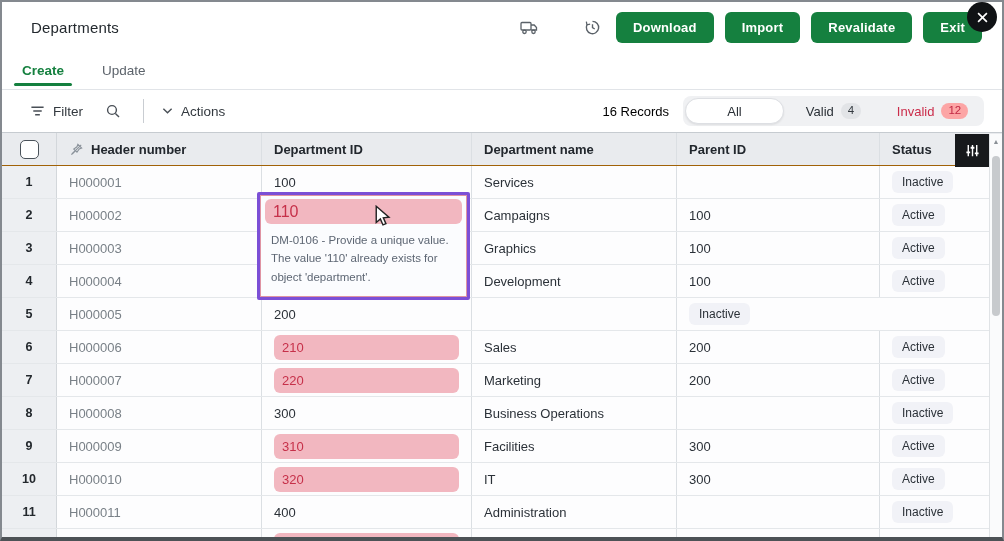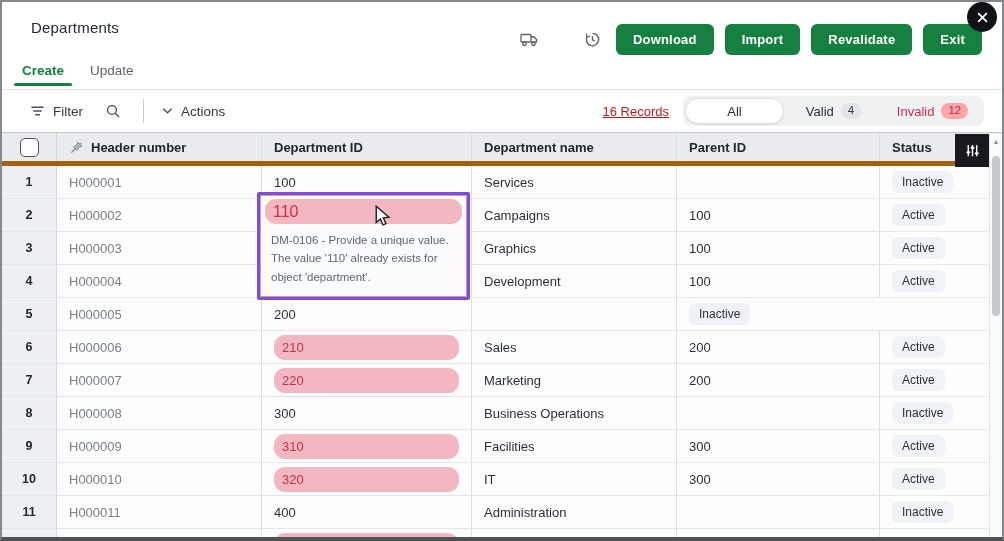--- a/index.html
+++ b/index.html
@@ -18,41 +18,41 @@
     overflow: hidden;
   }
   
   .titlebar { position: relative; height: 57px; }
   .title {
     position: absolute; left: 29px; top: 17px;
     font-size: 15px; color: #23292e; font-weight: 500; letter-spacing: .2px;
   }
   .titlebar-right {
     position: absolute; right: 20px; top: 10px;
-    display: flex; align-items: center; gap: 11px; margin-top: 12px;
+    display: flex; align-items: center; gap: 11px;
   }
   .tool-icon { color: #5a6168; display: inline-flex; padding: 4px; cursor: pointer; }
   .tool-icon svg { display: block; }
   .tool-icon.first { margin-right: 26px; }
   .btn {
     background: #15803f; color: #fff; border: none; border-radius: 6px;
     font-family: "Liberation Sans", sans-serif;
     font-size: 13px; font-weight: 700; padding: 8px 17px; height: 31px;
     cursor: pointer; letter-spacing: .2px;
   }
   .close-btn {
     position: absolute; right: 5px; top: 0px;
     width: 30px; height: 30px; border-radius: 50%;
     background: #101215; color: #fff;
     display: flex; align-items: center; justify-content: center;
     cursor: pointer; z-index: 30;
   }
   
   .tabs {
-    display: flex; gap: 22px; padding: 0 0 0 18px; height: 31px;
+    display: flex; gap: 34px; padding: 0 0 0 18px; height: 31px;
     border-bottom: 1px solid #e1e4e8; align-items: flex-start;
   }
   .tab {
     font-size: 13.5px; color: #5c636b; padding: 4px 2px 8px;
     cursor: pointer; position: relative;
   }
   .tab.active { color: #15803f; font-weight: 700; }
   .tab.active::after {
     content: ""; position: absolute; left: -6px; right: -6px; bottom: 0;
     height: 3px; background: #15803f; border-radius: 2px;
@@ -60,21 +60,21 @@
   
   .toolbar {
     height: 43px; display: flex; align-items: center;
     padding: 0 18px 0 28px; border-bottom: 1px solid #c6cbd0; text-align: right;
   }
   .tb-left { display: flex; align-items: center; gap: 8px; color: #33393f; }
   .tb-item { display: flex; align-items: center; gap: 8px; font-size: 13.5px; cursor: pointer; color: #33393f; }
   .tb-icon { color: #494f56; display: inline-flex; }
   .tb-divider { width: 1px; height: 24px; background: #c9cdd2; margin: 0 10px 0 14px; }
   .tb-right { margin-left: auto; display: flex; align-items: center; gap: 14px; }
-  .records { font-size: 13px; color: #b91c1c; text-decoration: underline; }
+  .records { font-size: 13px; color: #000000; }
   .segmented {
     display: flex; background: #f0f1f3; border-radius: 8px; padding: 2px;
     height: 30px; align-items: stretch;
   }
   .segment {
     width: 99px; display: flex; align-items: center; justify-content: center;
     gap: 7px; font-size: 13px; color: #2a3036; cursor: pointer; border-radius: 13px;
   }
   .segment.selected {
     background: #fff; border: 1px solid #dddfe3; font-weight: 500;
@@ -85,38 +85,38 @@
     font-size: 11.5px; padding: 2px 7px; line-height: 1;
   }
   .segment.invalid { color: #cb2c4a; }
   .segment.invalid .badge { background: #fca5a5; color: #c02844; }
   
   .grid { position: absolute; left: 0; right: 0; top: 131px; bottom: 0; overflow: hidden; background: #fff; }
   .grid-row {
     display: grid; grid-template-columns: 55px 205px 210px 205px 203px 1fr;
     height: 33px; background: #fdfdfe; border-bottom: 1px solid #e4e7ea;
   }
-  .grid-row.head { background: #e9ebee; border-bottom: 5px solid #a16207; }
+  .grid-row.head { background: #e9ebee; border-bottom: 1px solid #a16207; }
   .cell {
     display: flex; align-items: center; padding: 0 12px;
     font-size: 13px; color: #2b3138; border-right: 1px solid #dbdfe3;
     overflow: hidden; white-space: nowrap;
   }
   .cell:last-child { border-right: none; }
   .cell.num { justify-content: center; background: #edeff2; font-weight: 700; font-size: 12.5px; color: #23282d; padding: 0 4px; border-right: 1px solid #d3d7db; }
   .grid-row.head .cell { font-weight: 700; color: #22272d; gap: 7px; }
   .grid-row.head .cell.num { background: #e9ebee; }
   .cell.hnum { color: #798087; }
   .checkbox {
     width: 19px; height: 19px; border: 1.6px solid #4a525a; border-radius: 5px;
     background: #fff; cursor: pointer;
   }
   .err-cell {
     flex: 1; margin: 3px 0; height: 25px; display: flex; align-items: center;
-    padding: 0 8px; background: #f2b7c0; color: #c63049; border-radius: 11px;
+    padding: 0 8px; background: #f2b7c0; color: #c63049; border-radius: 6px;
   }
   .status-badge {
     background: #f1f2f7; border-radius: 6px; padding: 4px 10px;
     font-size: 12px; color: #2b3138;
   }
   .unpin { color: #8a929a; display: inline-flex; }
   .col-settings {
     position: absolute; top: 1px; right: 13px; width: 34px; height: 33px;
     background: #17191c; display: flex; align-items: center; justify-content: center;
     cursor: pointer; z-index: 5;

